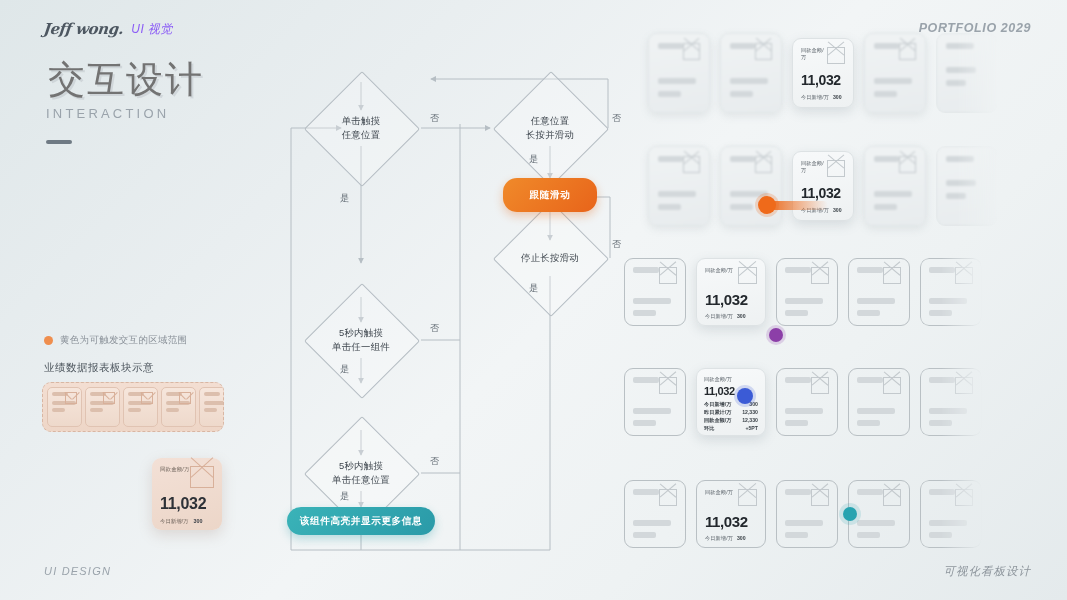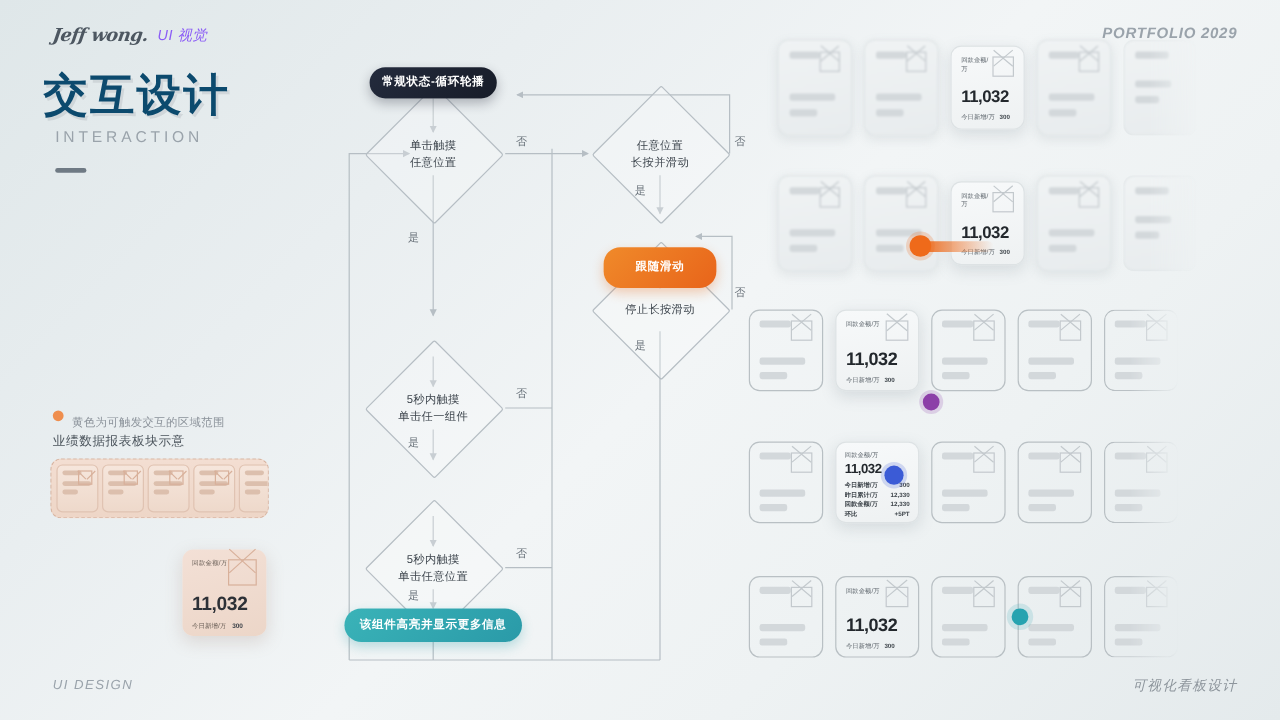--- a/index.html
+++ b/index.html
@@ -13,34 +13,34 @@
 
   
   .logo{position:absolute;left:44px;top:20px;display:flex;align-items:center;gap:8px;}
   .logo-mark{font-family:"DejaVu Serif",serif;font-style:italic;font-weight:bold;
     font-size:15px;color:#4d5761;letter-spacing:-.5px;transform:skewX(-8deg);}
   .logo-sub{font-size:12px;color:#8b5cf6;font-style:italic;letter-spacing:.4px;}
   .portfolio{position:absolute;right:36px;top:21px;font-size:12.5px;font-style:italic;
     font-weight:bold;color:#9aa3ab;letter-spacing:.6px;}
 
   
-  .title-cn{position:absolute;left:36px;top:60px;font-size:37px;font-weight:bold;
-    color:#0c4a6e;letter-spacing:2px;line-height:1.1;
+  .title-cn{position:absolute;left:48px;top:60px;font-size:37px;font-weight:normal;
+    color:#737373;letter-spacing:2px;line-height:1.1;
     text-shadow:2px 2px 0 rgba(120,130,140,.18);}
   .title-en{position:absolute;left:46px;top:106px;font-size:13px;color:#9aa3ab;
     letter-spacing:3.2px;}
   .rule{position:absolute;left:46px;top:140px;width:26px;height:4px;border-radius:2px;
     background:#6f7a84;}
 
   .body-copy{position:absolute;left:44px;top:190px;width:200px;font-size:11.6px;
     line-height:2.0;color:#4a535b;letter-spacing:.4px;}
 
   .legend{position:absolute;left:44px;top:334px;display:flex;align-items:center;gap:7px;}
   .legend-dot{width:9px;height:9px;border-radius:50%;background:#ef8e4e;}
-  .legend-txt{font-size:9.5px;color:#8a9199;letter-spacing:.3px;margin-top:12px;}
+  .legend-txt{font-size:9.5px;color:#8a9199;letter-spacing:.3px;}
 
   .cap{position:absolute;font-size:10.5px;color:#4a535b;letter-spacing:.5px;}
   .cap-a{left:44px;top:361px;}
   .cap-b{left:44px;top:455px;width:100px;line-height:1.9;}
 
   
   .board{position:absolute;left:42px;top:382px;width:182px;height:50px;
     border:1.3px dashed #d8b6a3;border-radius:9px;
     background:linear-gradient(180deg,#f3ded2 0%,#eed6c7 100%);
     padding:4px;box-sizing:border-box;display:flex;gap:3px;overflow:hidden;}
@@ -76,21 +76,21 @@
   
   .flow{position:absolute;left:278px;top:50px;width:350px;height:510px;}
   .flow svg{position:absolute;left:0;top:0;overflow:visible;}
   .node{position:absolute;display:flex;align-items:center;justify-content:center;
     text-align:center;box-sizing:border-box;}
   .n-pill{border-radius:14px;color:#fff;font-size:9.6px;font-weight:bold;letter-spacing:.6px;
     line-height:1.45;}
   .n-dark{background:linear-gradient(135deg,#242b3d 0%,#171c28 100%);
     box-shadow:0 4px 10px rgba(25,30,45,.3);}
   .n-orange{background:linear-gradient(135deg,#f08a2a 0%,#e8641a 100%);
-    box-shadow:0 4px 10px rgba(230,110,30,.32);margin-top:28px;}
+    box-shadow:0 4px 10px rgba(230,110,30,.32);}
   .n-purple{background:linear-gradient(135deg,#9b51b5 0%,#7e3f9c 100%);
     box-shadow:0 4px 10px rgba(130,60,155,.3);}
   .n-blue{background:linear-gradient(135deg,#4a5bc4 0%,#3f49ab 100%);
     box-shadow:0 4px 10px rgba(60,75,175,.3);}
   .n-teal{background:linear-gradient(135deg,#3ab3b8 0%,#2a9aa8 100%);
     box-shadow:0 4px 10px rgba(45,160,170,.3);}
   .n-diamond{font-size:9.4px;color:#3d454d;line-height:1.5;letter-spacing:.3px;
     z-index:2;pointer-events:none;}
   .edge-label{position:absolute;font-size:9.2px;color:#69727a;}
 
@@ -236,23 +236,20 @@
         <path d="M13,500 L13,78 L63,78" marker-end="url(#ar)"></path>
       </g>
     </svg>
 
     <div style="position:absolute;left:43px;top:38px;width:80px;height:80px;border:1px solid #b6bec4;background:rgba(255,255,255,.25);transform:rotate(45deg);border-radius:2px;"></div>
     <div style="position:absolute;left:232px;top:38px;width:80px;height:80px;border:1px solid #b6bec4;background:rgba(255,255,255,.25);transform:rotate(45deg);border-radius:2px;"></div>
     <div style="position:absolute;left:232px;top:168px;width:80px;height:80px;border:1px solid #b6bec4;background:rgba(255,255,255,.25);transform:rotate(45deg);border-radius:2px;"></div>
     <div style="position:absolute;left:43px;top:250px;width:80px;height:80px;border:1px solid #b6bec4;background:rgba(255,255,255,.25);transform:rotate(45deg);border-radius:2px;"></div>
     <div style="position:absolute;left:43px;top:383px;width:80px;height:80px;border:1px solid #b6bec4;background:rgba(255,255,255,.25);transform:rotate(45deg);border-radius:2px;"></div>
 
-    <div class="node n-pill n-dark" style="left:30px;top:6px;width:106px;height:26px;">
-      <span>常规状态-循环轮播</span>
-    </div>
 
     <div class="node n-diamond" style="left:33px;top:62px;width:100px;height:32px;white-space:pre-line;">
       <span>单击触摸
 任意位置</span>
     </div>
 
     <div class="node n-diamond" style="left:222px;top:62px;width:100px;height:32px;white-space:pre-line;">
       <span>任意位置
 长按并滑动</span>
     </div>

